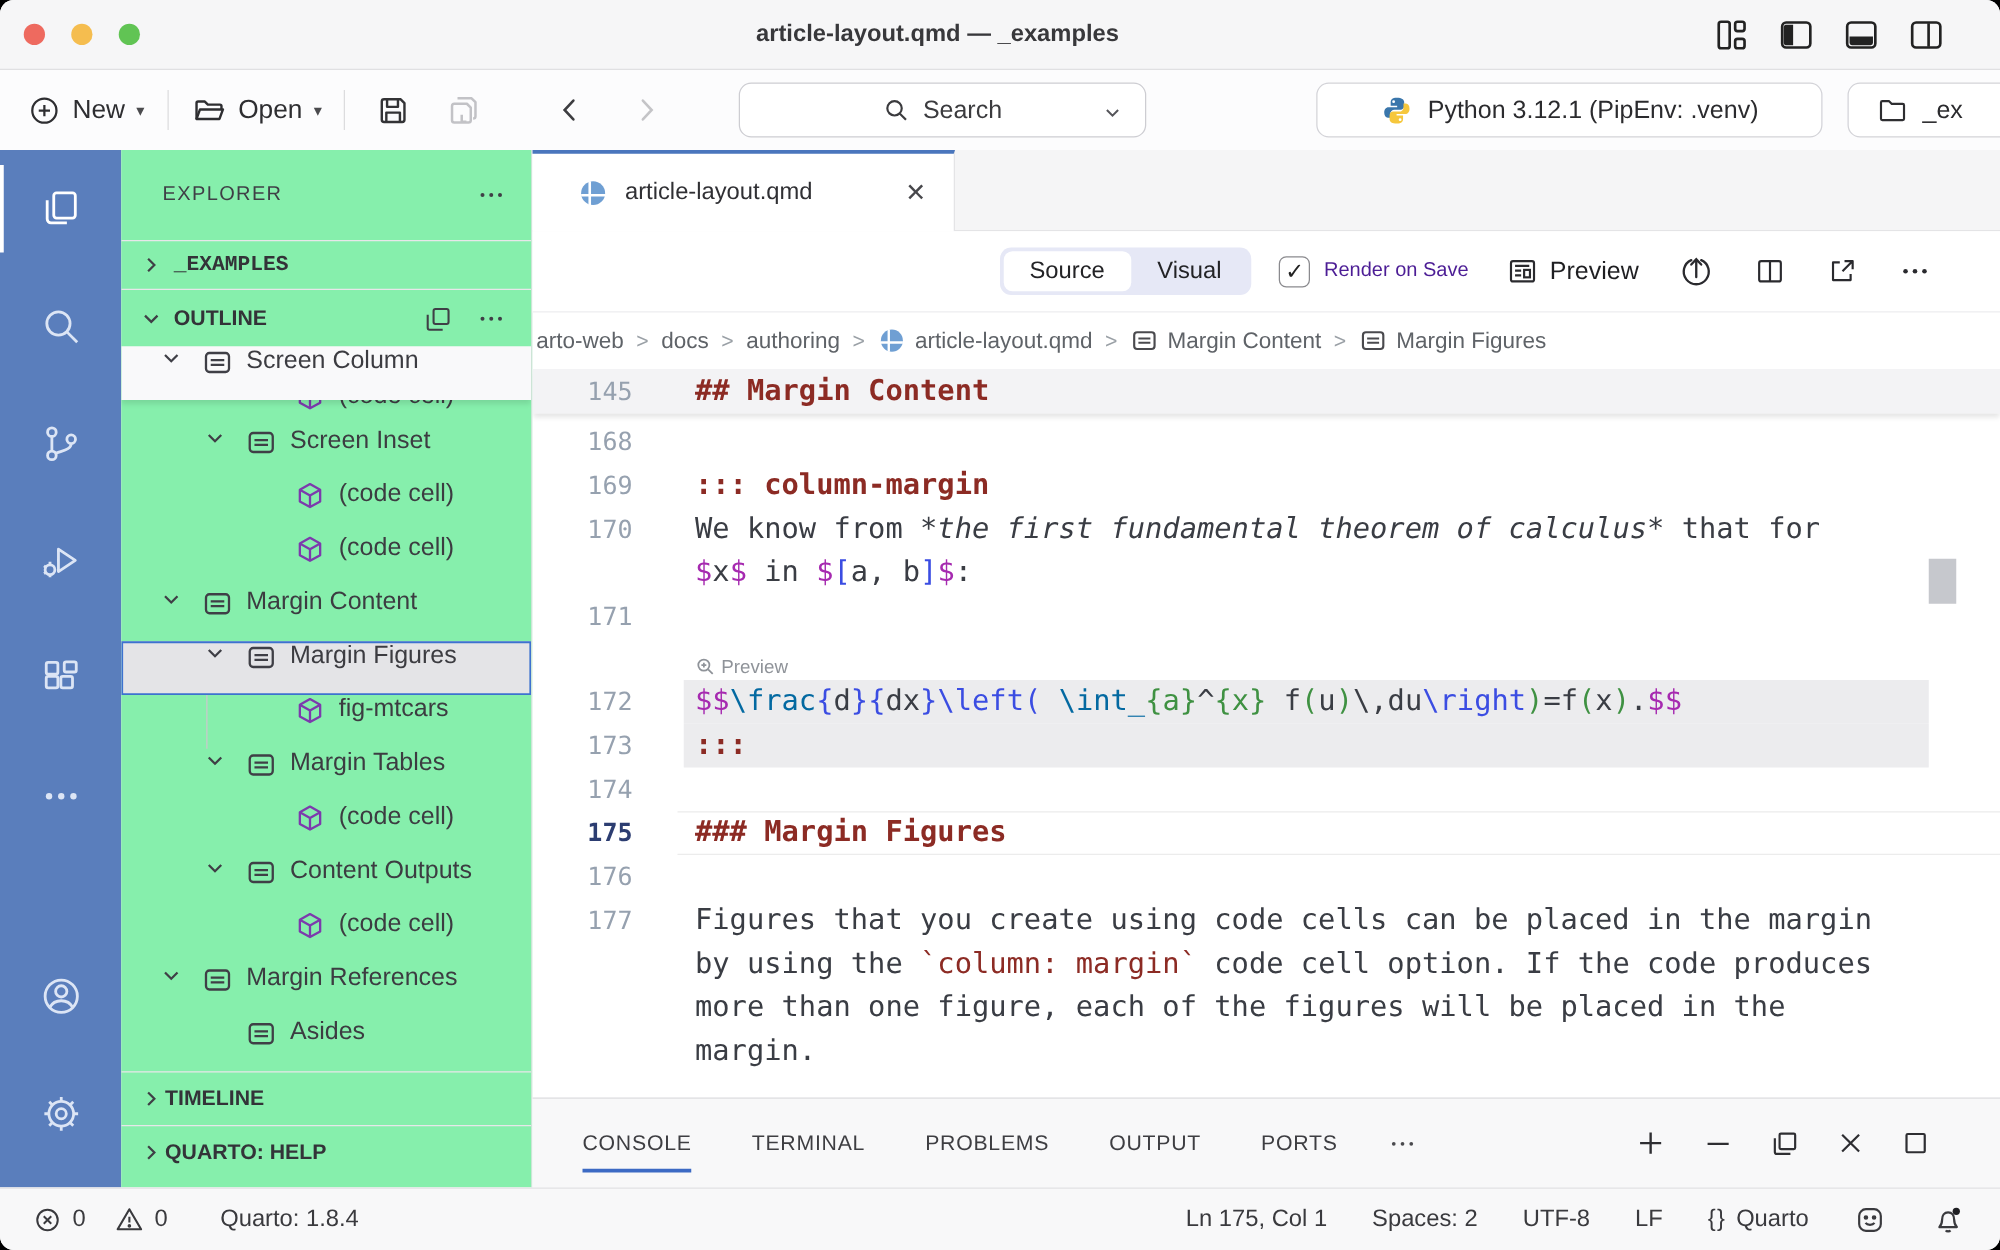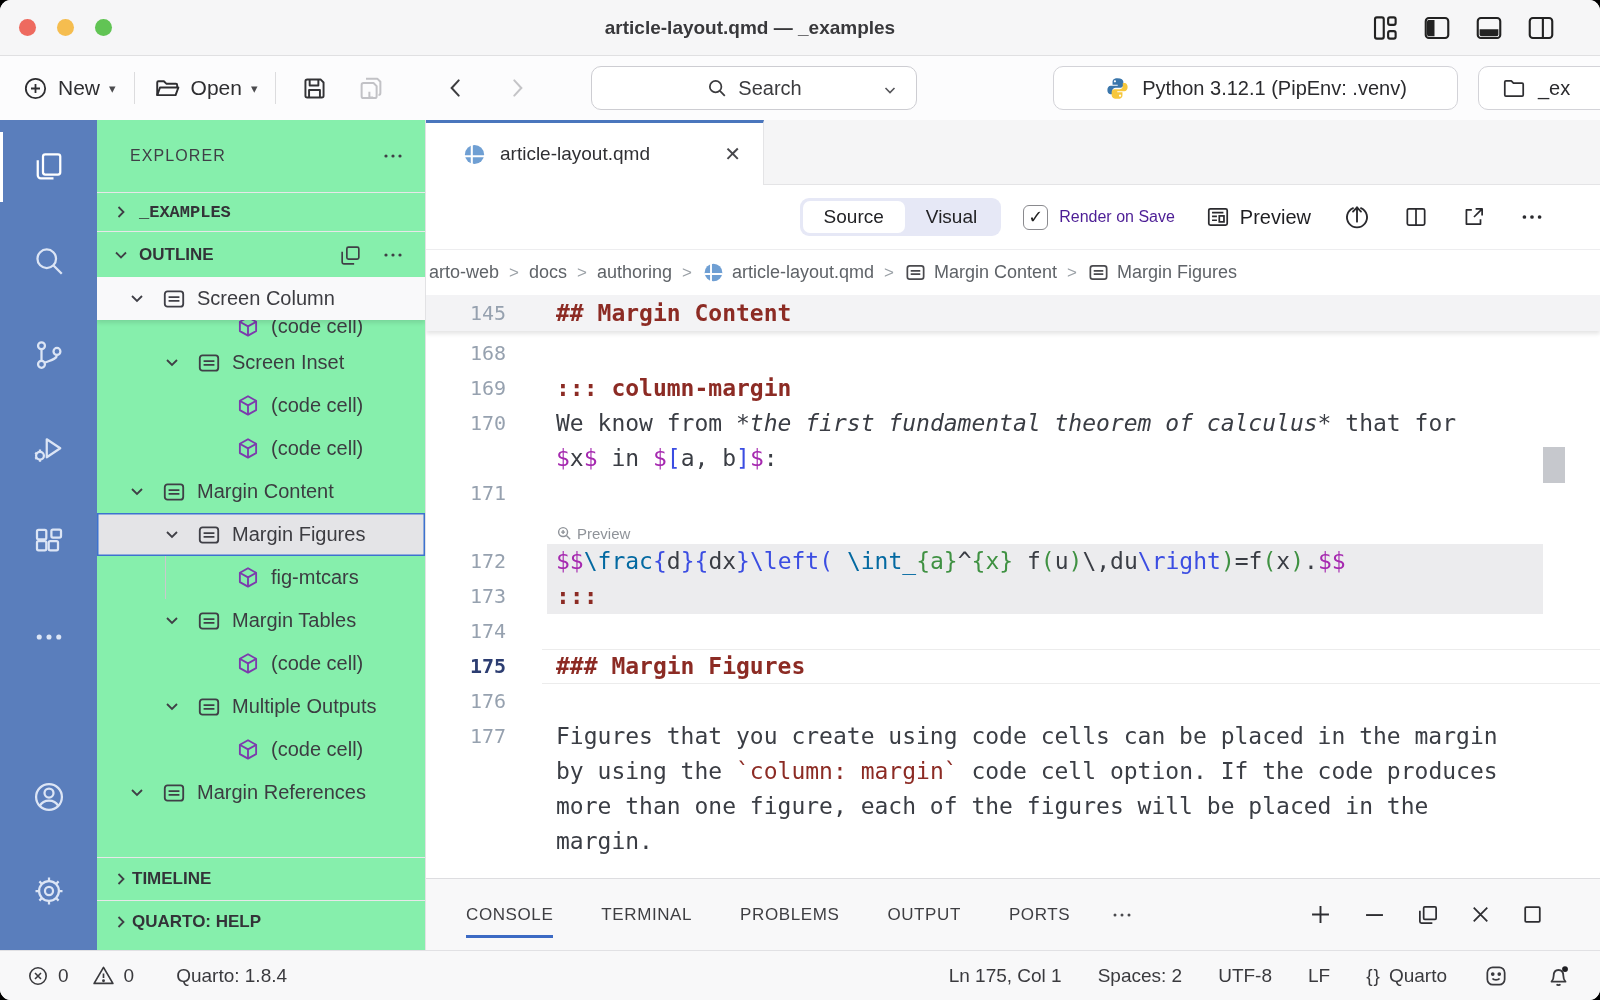--- a/index.html
+++ b/index.html
@@ -34,21 +34,21 @@
   .ab-item.active::before{content:"";position:absolute;left:0;top:12px;bottom:12px;width:3px;background:#fff;}
 
   
   .sidebar{position:absolute;left:97px;top:120px;width:329px;bottom:50px;background:#86efac;border-right:1px solid #e2e2e4;box-sizing:border-box;overflow:hidden;}
   .explorer-head{position:absolute;top:18px;left:33px;right:20px;height:36px;display:flex;align-items:center;font-size:16px;letter-spacing:1.1px;color:#3f3f46;}
   .head-dots{margin-left:auto;}
   .examples-row{position:absolute;top:72px;left:0;right:0;height:40px;border-top:1px solid #e7e7e9;border-bottom:1px solid #e7e7e9;display:flex;align-items:center;padding-left:14px;gap:8px;font-size:17px;font-weight:700;color:#333338;box-sizing:border-box;font-family:Liberation Mono, monospace;}
   .outline-head{position:absolute;top:113px;left:0;right:0;height:44px;display:flex;align-items:center;padding:0 20px 0 14px;gap:8px;font-size:17px;font-weight:700;color:#333338;box-sizing:border-box;}
   .outline-actions{margin-left:auto;display:flex;align-items:center;gap:18px;}
   #outline-tree{position:absolute;top:157px;left:0;right:0;}
-  .tree-row{height:43px;display:flex;align-items:center;font-size:20px;color:#3c3c41;position:relative;box-sizing:border-box;}
+  .tree-row{height:43px;display:flex;align-items:flex-start;font-size:20px;color:#3c3c41;position:relative;box-sizing:border-box;}
   .tree-row .chev-slot{width:34px;display:flex;align-items:center;justify-content:flex-start;flex:none;}
   .tree-row .t-icon{margin-right:10px;flex:none;}
   .pl1{padding-left:30px;} .pl2{padding-left:65px;} .pl3{padding-left:104px;}
   .tree-row.selected{background:#e4e4e7;box-shadow:inset 0 0 0 1.5px #3d72cf;}
   .tree-row.stickyrow{background:#f9f9fa;box-shadow:0 3px 4px rgba(0,0,0,.10);z-index:2;}
   .tree-row.guide::before{content:"";position:absolute;left:68px;top:0;bottom:0;width:1px;background:#c9c9cc;}
   .clipwrap{height:21px;overflow:hidden;position:relative;}
   .clipwrap .tree-row{position:relative;top:-15px;}
   .sb-section{position:absolute;left:0;right:0;height:43px;border-top:1px solid #e7e7e9;display:flex;align-items:center;padding-left:14px;gap:1px;font-size:17px;font-weight:700;color:#333338;box-sizing:border-box;}
 
@@ -477,21 +477,21 @@
             <svg width="20" height="20" viewBox="0 0 20 20" fill="none" stroke="#3f3f46" stroke-width="1.8">
               <path d="M5 7 L10 12 L15 7"></path>
             </svg>
           </span>
           <span class="t-icon">
             <svg width="26" height="26" viewBox="0 0 24 24">
               <rect x="3.5" y="5" width="17" height="14" rx="2.5" fill="none" stroke="#3f3f46" stroke-width="1.7"></rect>
               <path d="M7 10.2 H17 M7 13.8 H17" stroke="#3f3f46" stroke-width="1.7"></path>
             </svg>
           </span>
-          <span>Multiple Outputs</span>
+          <span>Content Outputs</span>
         </div>
         <div class="tree-row pl3">
           <span class="chev-slot"></span>
           <span class="t-icon">
             <svg width="26" height="26" viewBox="0 0 24 24" fill="none" stroke="#7c3aad" stroke-width="1.7" stroke-linejoin="round">
               <path d="M12 3 L19.5 7.2 V15.8 L12 20 L4.5 15.8 V7.2 Z"></path>
               <path d="M4.8 7.4 L12 11.4 L19.2 7.4 M12 11.4 V19.6"></path>
             </svg>
           </span>
           <span>(code cell)</span>
@@ -502,20 +502,30 @@
               <path d="M5 7 L10 12 L15 7"></path>
             </svg>
           </span>
           <span class="t-icon">
             <svg width="26" height="26" viewBox="0 0 24 24">
               <rect x="3.5" y="5" width="17" height="14" rx="2.5" fill="none" stroke="#3f3f46" stroke-width="1.7"></rect>
               <path d="M7 10.2 H17 M7 13.8 H17" stroke="#3f3f46" stroke-width="1.7"></path>
             </svg>
           </span>
           <span>Margin References</span>
+        </div>
+        <div class="tree-row pl2">
+          <span class="chev-slot"></span>
+          <span class="t-icon">
+            <svg width="26" height="26" viewBox="0 0 24 24">
+              <rect x="3.5" y="5" width="17" height="14" rx="2.5" fill="none" stroke="#3f3f46" stroke-width="1.7"></rect>
+              <path d="M7 10.2 H17 M7 13.8 H17" stroke="#3f3f46" stroke-width="1.7"></path>
+            </svg>
+          </span>
+          <span>Asides</span>
         </div>
       </div>
     <div class="sb-section" style="top:737px;">
       <span>
           <svg width="20" height="20" viewBox="0 0 20 20" fill="none" stroke="#3f3f46" stroke-width="1.8">
             <path d="M7.5 5 L12.5 10 L7.5 15"></path>
           </svg>
         </span>
       <span>TIMELINE</span>
     </div>

